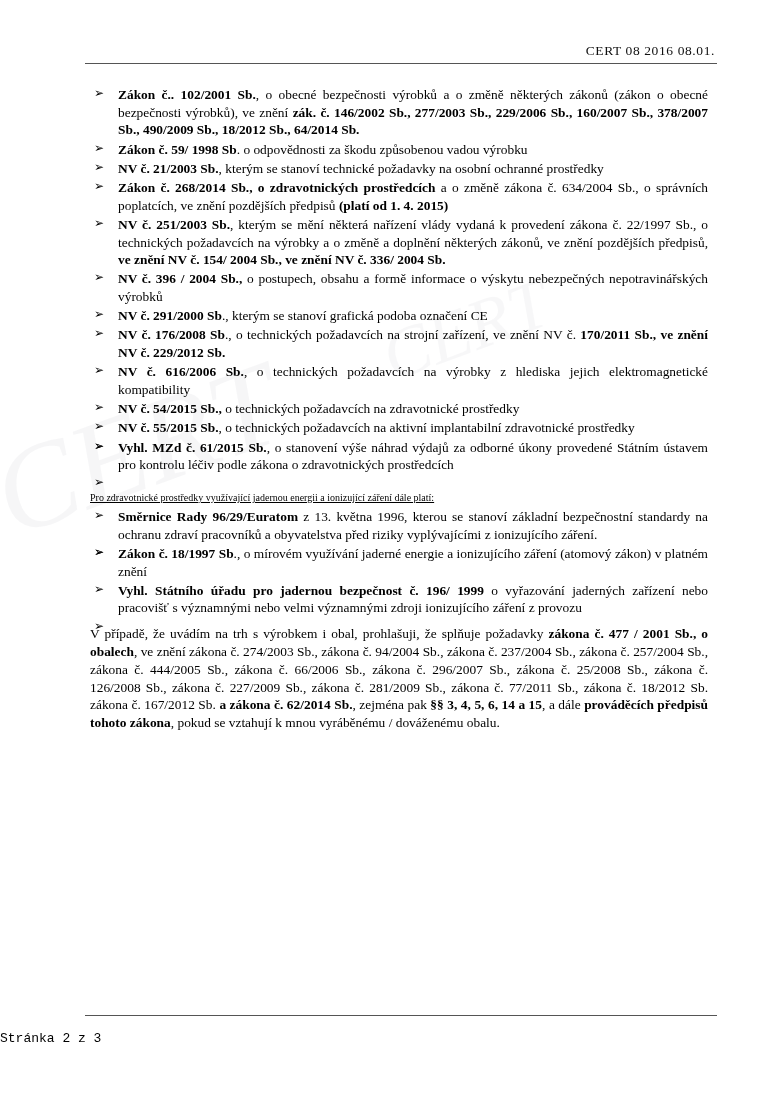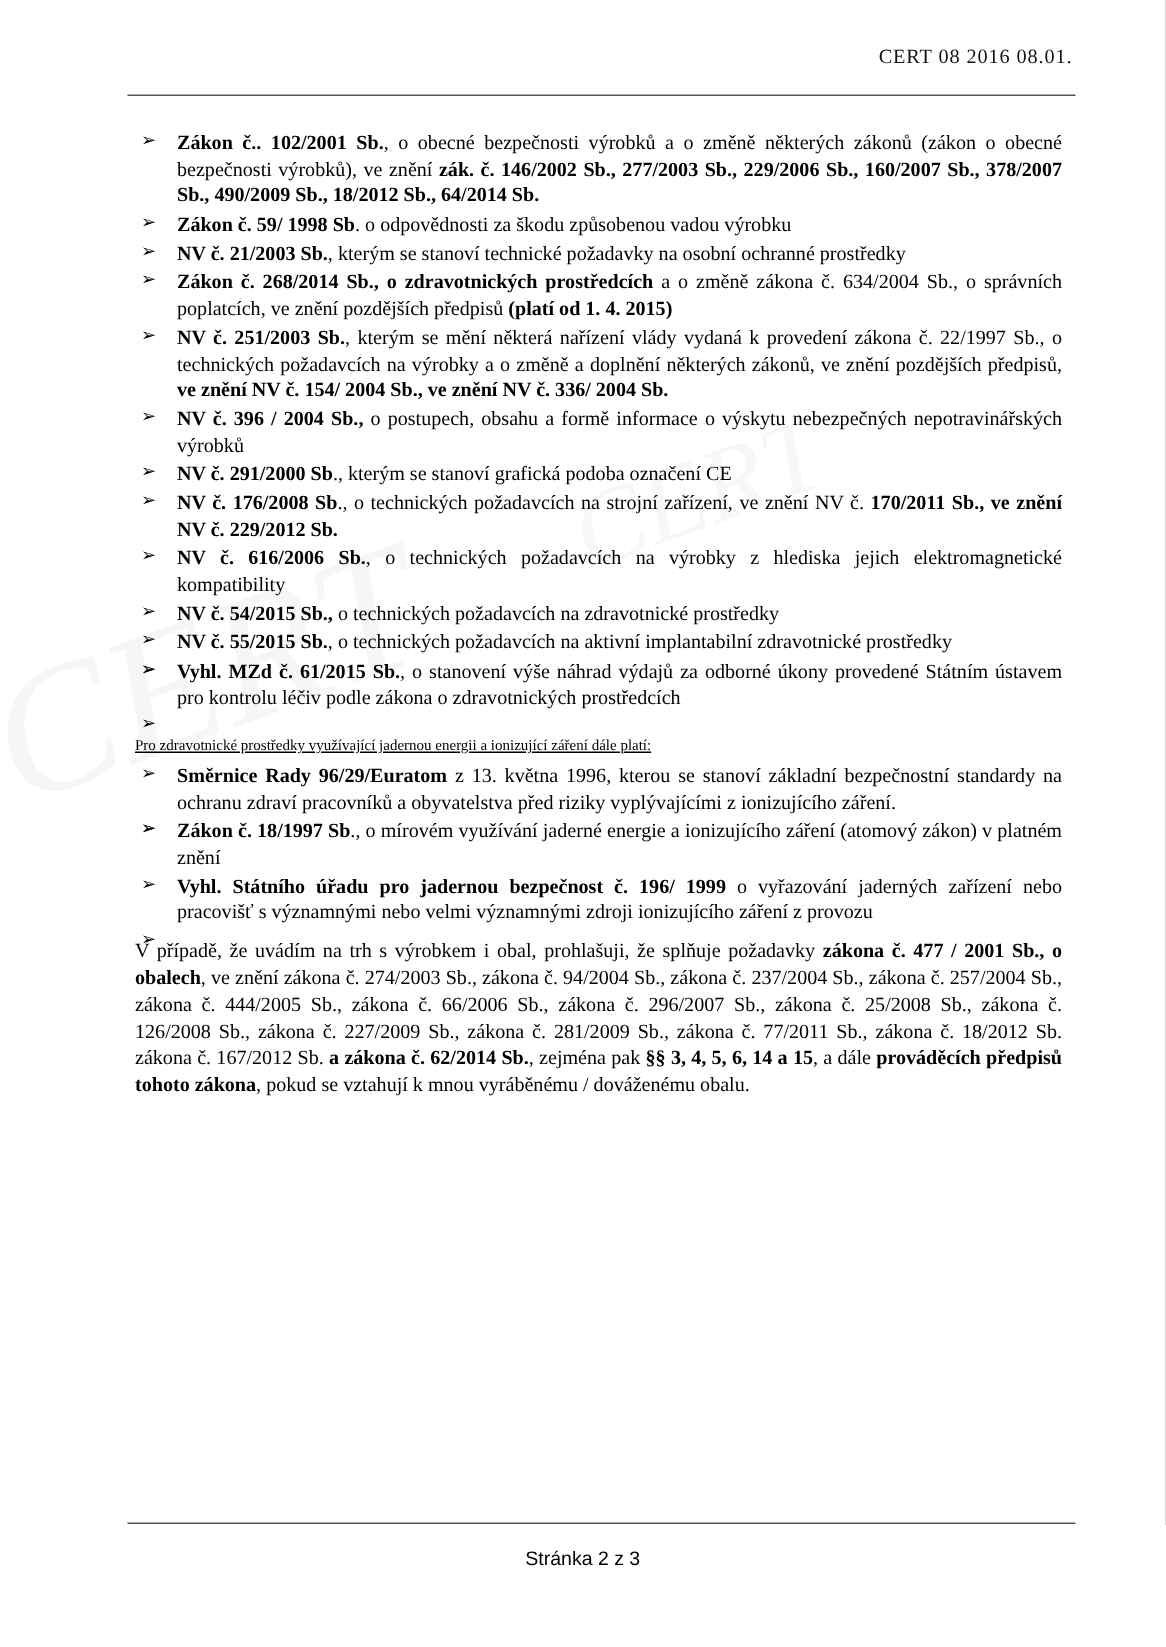--- a/index.html
+++ b/index.html
@@ -20,21 +20,21 @@
   .header-rule {
     position: absolute;
     left: 85px;
     right: 60px;
     top: 63px;
     border-top: 1px solid #555;
   }
   .header-text {
     position: absolute;
     right: 62px;
-    top: 30px;
+    top: 43px;
     font-family: "Liberation Serif", serif;
     font-size: 13.5px;
     letter-spacing: 0.6px;
     color: #111;
     font-style: normal;
   }
   .content {
     position: absolute;
     left: 88px;
     top: 86px;
@@ -81,23 +81,22 @@
     left: 85px;
     right: 60px;
     bottom: 82px;
     border-top: 1px solid #555;
   }
   .footer-text {
     position: absolute;
     left: 0;
     right: 0;
     bottom: 52px;
-    text-align: center;
     font-size: 13px;
-    font-family: Liberation Sans, sans-serif;
+    font-family: Liberation Mono, monospace;
   }
   .watermark {
     position: absolute;
     left: 40px;
     top: 300px;
     width: 700px;
     height: 500px;
     pointer-events: none;
     opacity: 0.07;
     transform: rotate(-20deg);

